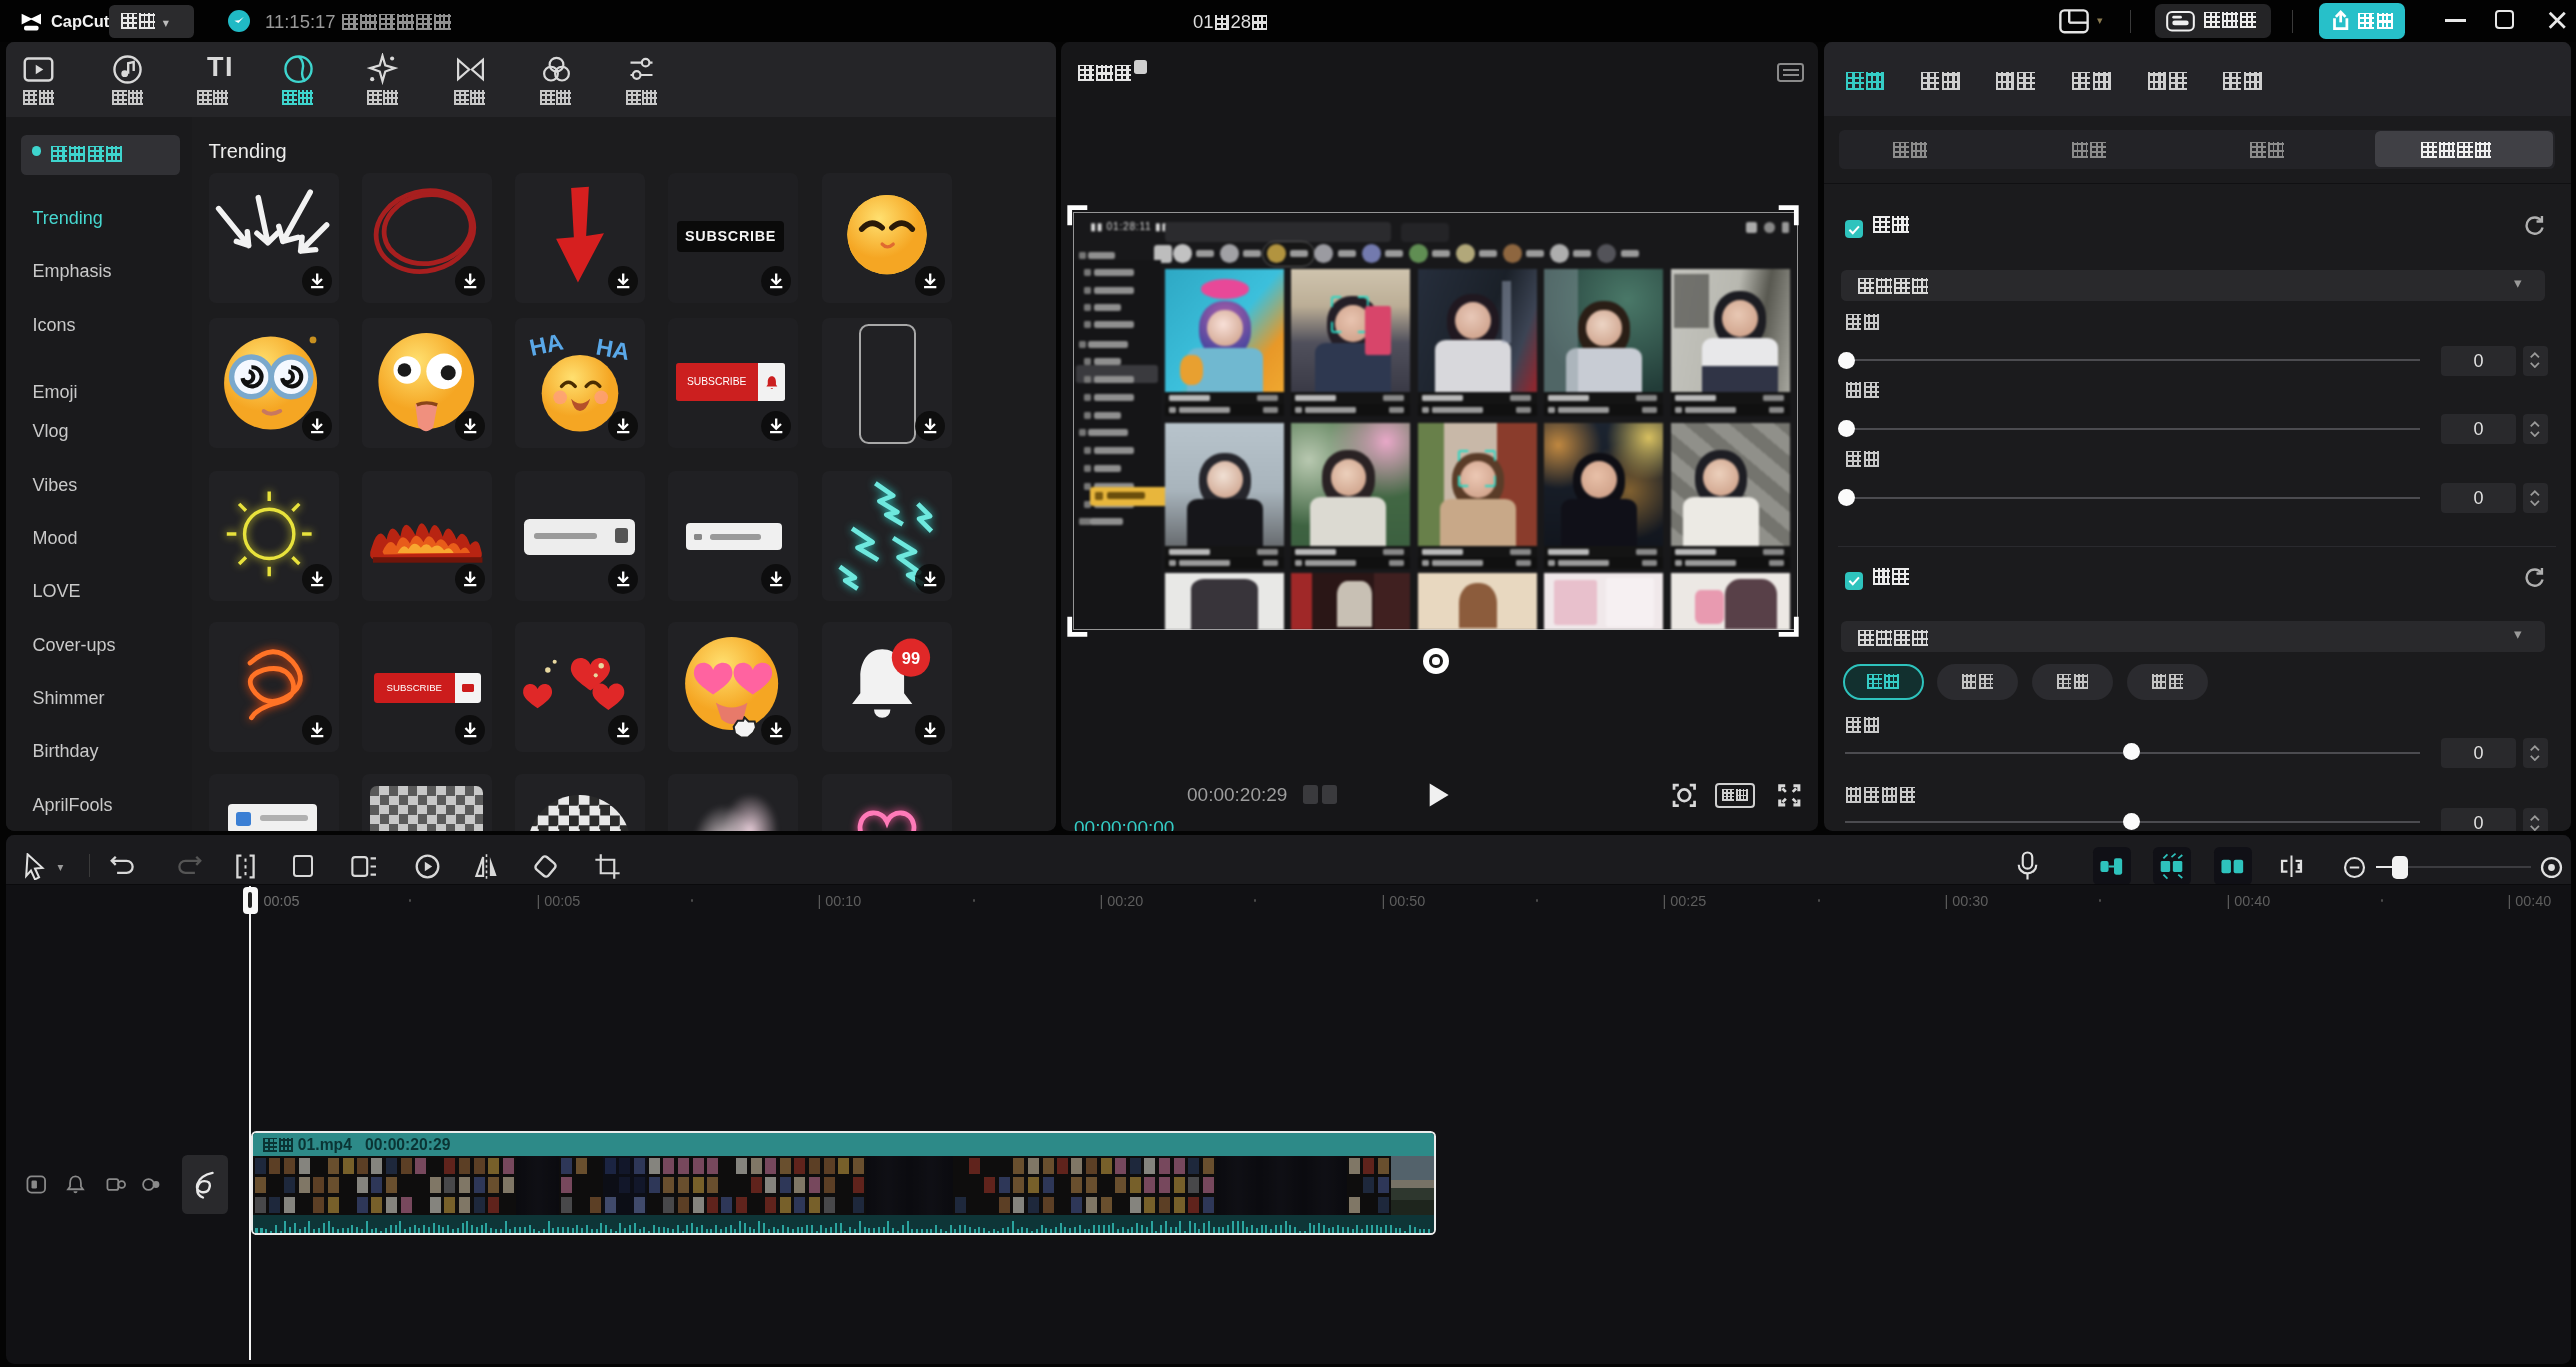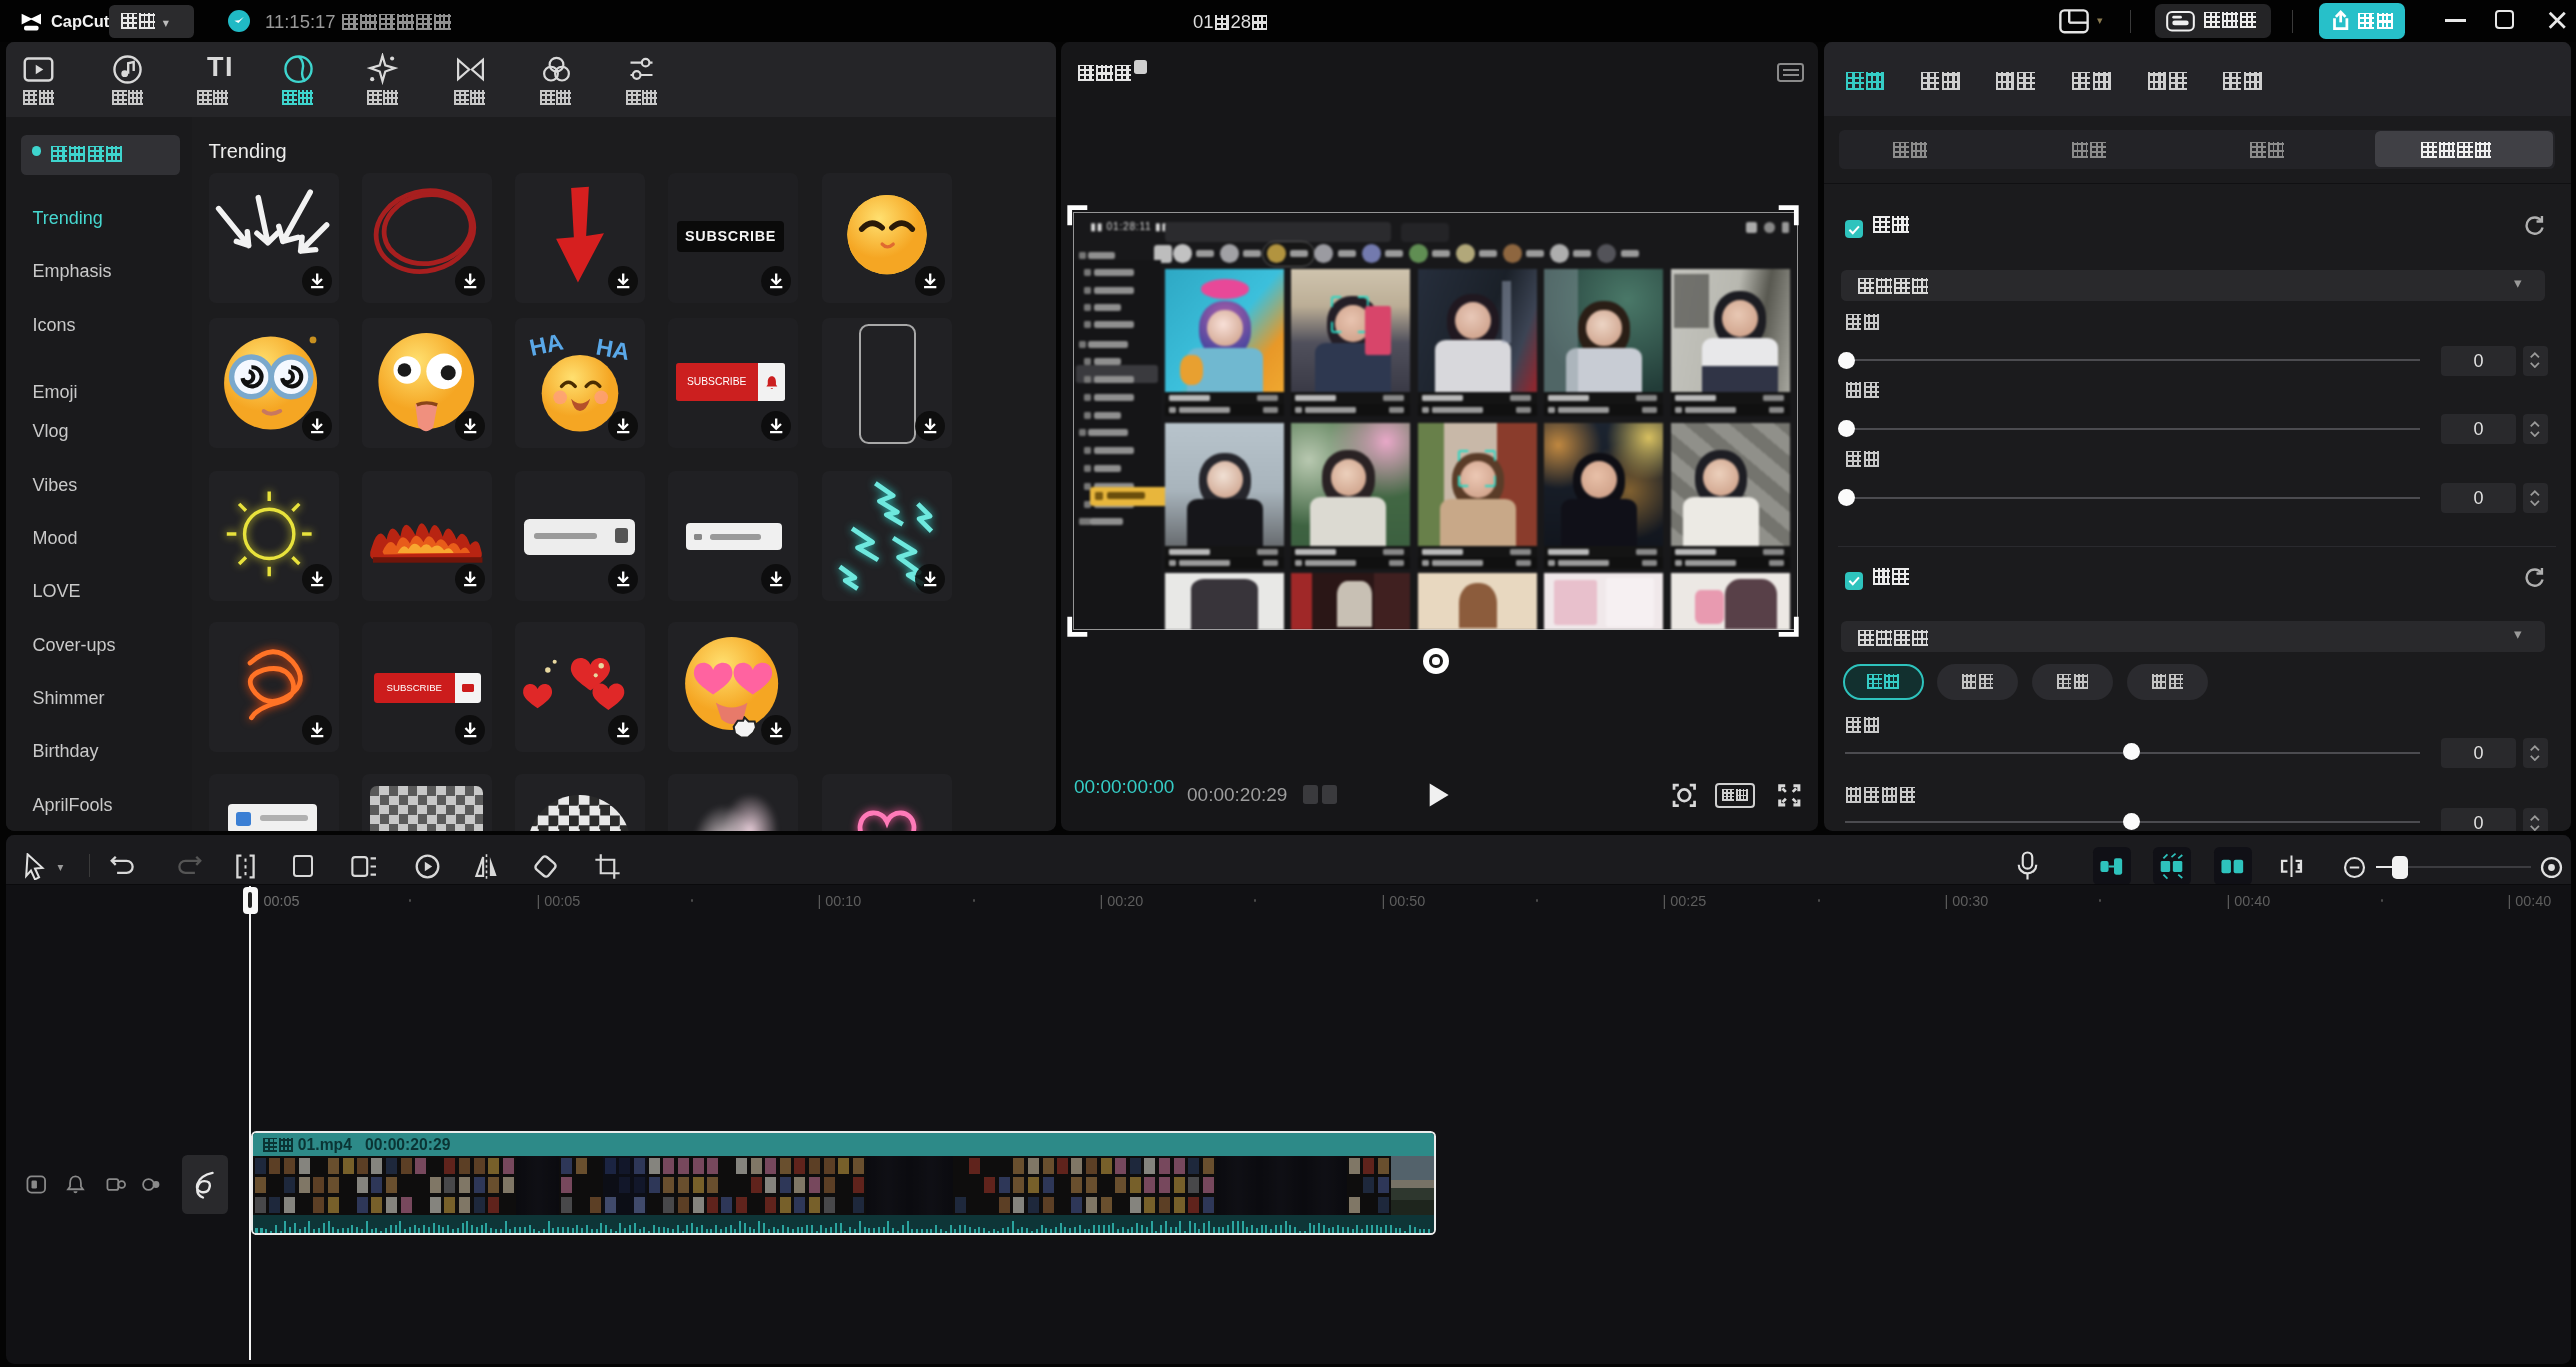--- a/index.html
+++ b/index.html
@@ -497,20 +497,36 @@
         <path d="M70 118 Q93 132 116 118 L110 142 Q93 156 78 142 Z" fill="#e87a6a"></path>
       </svg>
     <svg class="abs" style="left:63px;top:94px" width="27" height="27" viewBox="0 0 40 40">
         <path d="M20 2 L26 8 L35 8 L37 17 L33 25 L25 32 L15 32 L6 26 L4 16 L10 7 L18 7 Z" fill="#f4f4f4" stroke="#222" stroke-width="3"></path>
       </svg>
     <div class="dl">
         <svg width="16.4" height="18" viewBox="0 0 24 26">
           <g stroke="#fff" stroke-width="3.4" file="none">
             <line x1="12" y1="2" x2="12" y2="15"></line>
             <path d="M5 10 L12 17 L19 10" fill="none"></path>
+            <line x1="3" y1="22" x2="21" y2="22"></line>
+          </g>
+        </svg>
+      </div>
+  </div>
+  <div class="cell" style="left:816px;top:580px">
+    <svg width="130" height="130" viewBox="0 0 190 190">
+        <path d="M88 40 C66 40 56 60 56 80 L56 104 L44 120 L132 120 L120 104 L120 80 C120 60 110 40 88 40 Z M76 128 a12 12 0 0 0 24 0" fill="#f2f2f2"></path>
+        <circle cx="130" cy="52" r="28" fill="#e02828"></circle>
+        <text x="130" y="61" font-family="Liberation Sans" font-size="24" font-weight="bold" fill="#fff" text-anchor="middle">99</text>
+      </svg>
+    <div class="dl">
+        <svg width="16.4" height="18" viewBox="0 0 24 26">
+          <g stroke="#fff" stroke-width="3.4" fill="none">
+            <line x1="12" y1="2" x2="12" y2="15"></line>
+            <path d="M5 10 L12 17 L19 10"></path>
             <line x1="3" y1="22" x2="21" y2="22"></line>
           </g>
         </svg>
       </div>
   </div>
 
   <div class="cell" style="left:203px;top:732px;background:#202023">
     <div class="abs" style="left:19px;top:30px;width:89px;height:29px;background:#f0f0f0;border-radius:4.1px"></div>
     <div class="abs" style="left:27px;top:38px;width:15px;height:13.7px;background:#3b7fd4;border-radius:2.7px"></div>
     <div class="abs" style="left:51px;top:41px;width:48px;height:6.2px;background:#b0b0b0;border-radius:2.7px"></div>
@@ -807,21 +823,21 @@
   <svg class="abs" style="left:5.5px;top:572px" width="23" height="23" viewBox="0 0 34 34">
       <path d="M4 4 L4 30 L30 30" fill="none" stroke="#fff" stroke-width="7"></path>
     </svg>
   <svg class="abs" style="left:715px;top:572px" width="23" height="23" viewBox="0 0 34 34">
       <path d="M30 4 L30 30 L4 30" fill="none" stroke="#fff" stroke-width="7"></path>
     </svg>
 
   <div class="abs" style="left:362px;top:606px;width:26px;height:26px;border-radius:50%;background:#fff"></div>
   <div class="abs" style="left:368px;top:612px;width:13.7px;height:13.7px;border-radius:50%;border:3.4px solid #1a1a1a"></div>
 
-  <div class="abs" style="left:13px;top:734px;color:#35cdc6;font-size:19px">00:00:00:00</div>
+  <div class="abs" style="left:13px;top:775px;color:#35cdc6;font-size:19px">00:00:00:00</div>
   <div class="abs" style="left:126px;top:742px;color:#9c9c9c;font-size:19px">00:00:20:29</div>
   <div class="abs" style="left:242px;top:743px;width:15px;height:19px;background:#3a3a3d;border-radius:2.7px"></div>
   <div class="abs" style="left:261px;top:743px;width:15px;height:19px;background:#3a3a3d;border-radius:2.7px"></div>
   <svg class="abs" style="left:366px;top:740px" width="23" height="26" viewBox="0 0 34 38">
       <path d="M4 2 L32 19 L4 36 Z" fill="#f0f0f0"></path>
     </svg>
   <svg class="abs" style="left:611px;top:741px" width="24.6" height="24.6" viewBox="0 0 36 36">
       <path d="M3 10 L3 3 L10 3 M26 3 L33 3 L33 10 M33 26 L33 33 L26 33 M10 33 L3 33 L3 26" fill="none" stroke="#d8d8d8" stroke-width="4"></path>
       <circle cx="18" cy="18" r="8.5" fill="none" stroke="#d8d8d8" stroke-width="4"></circle>
     </svg>

